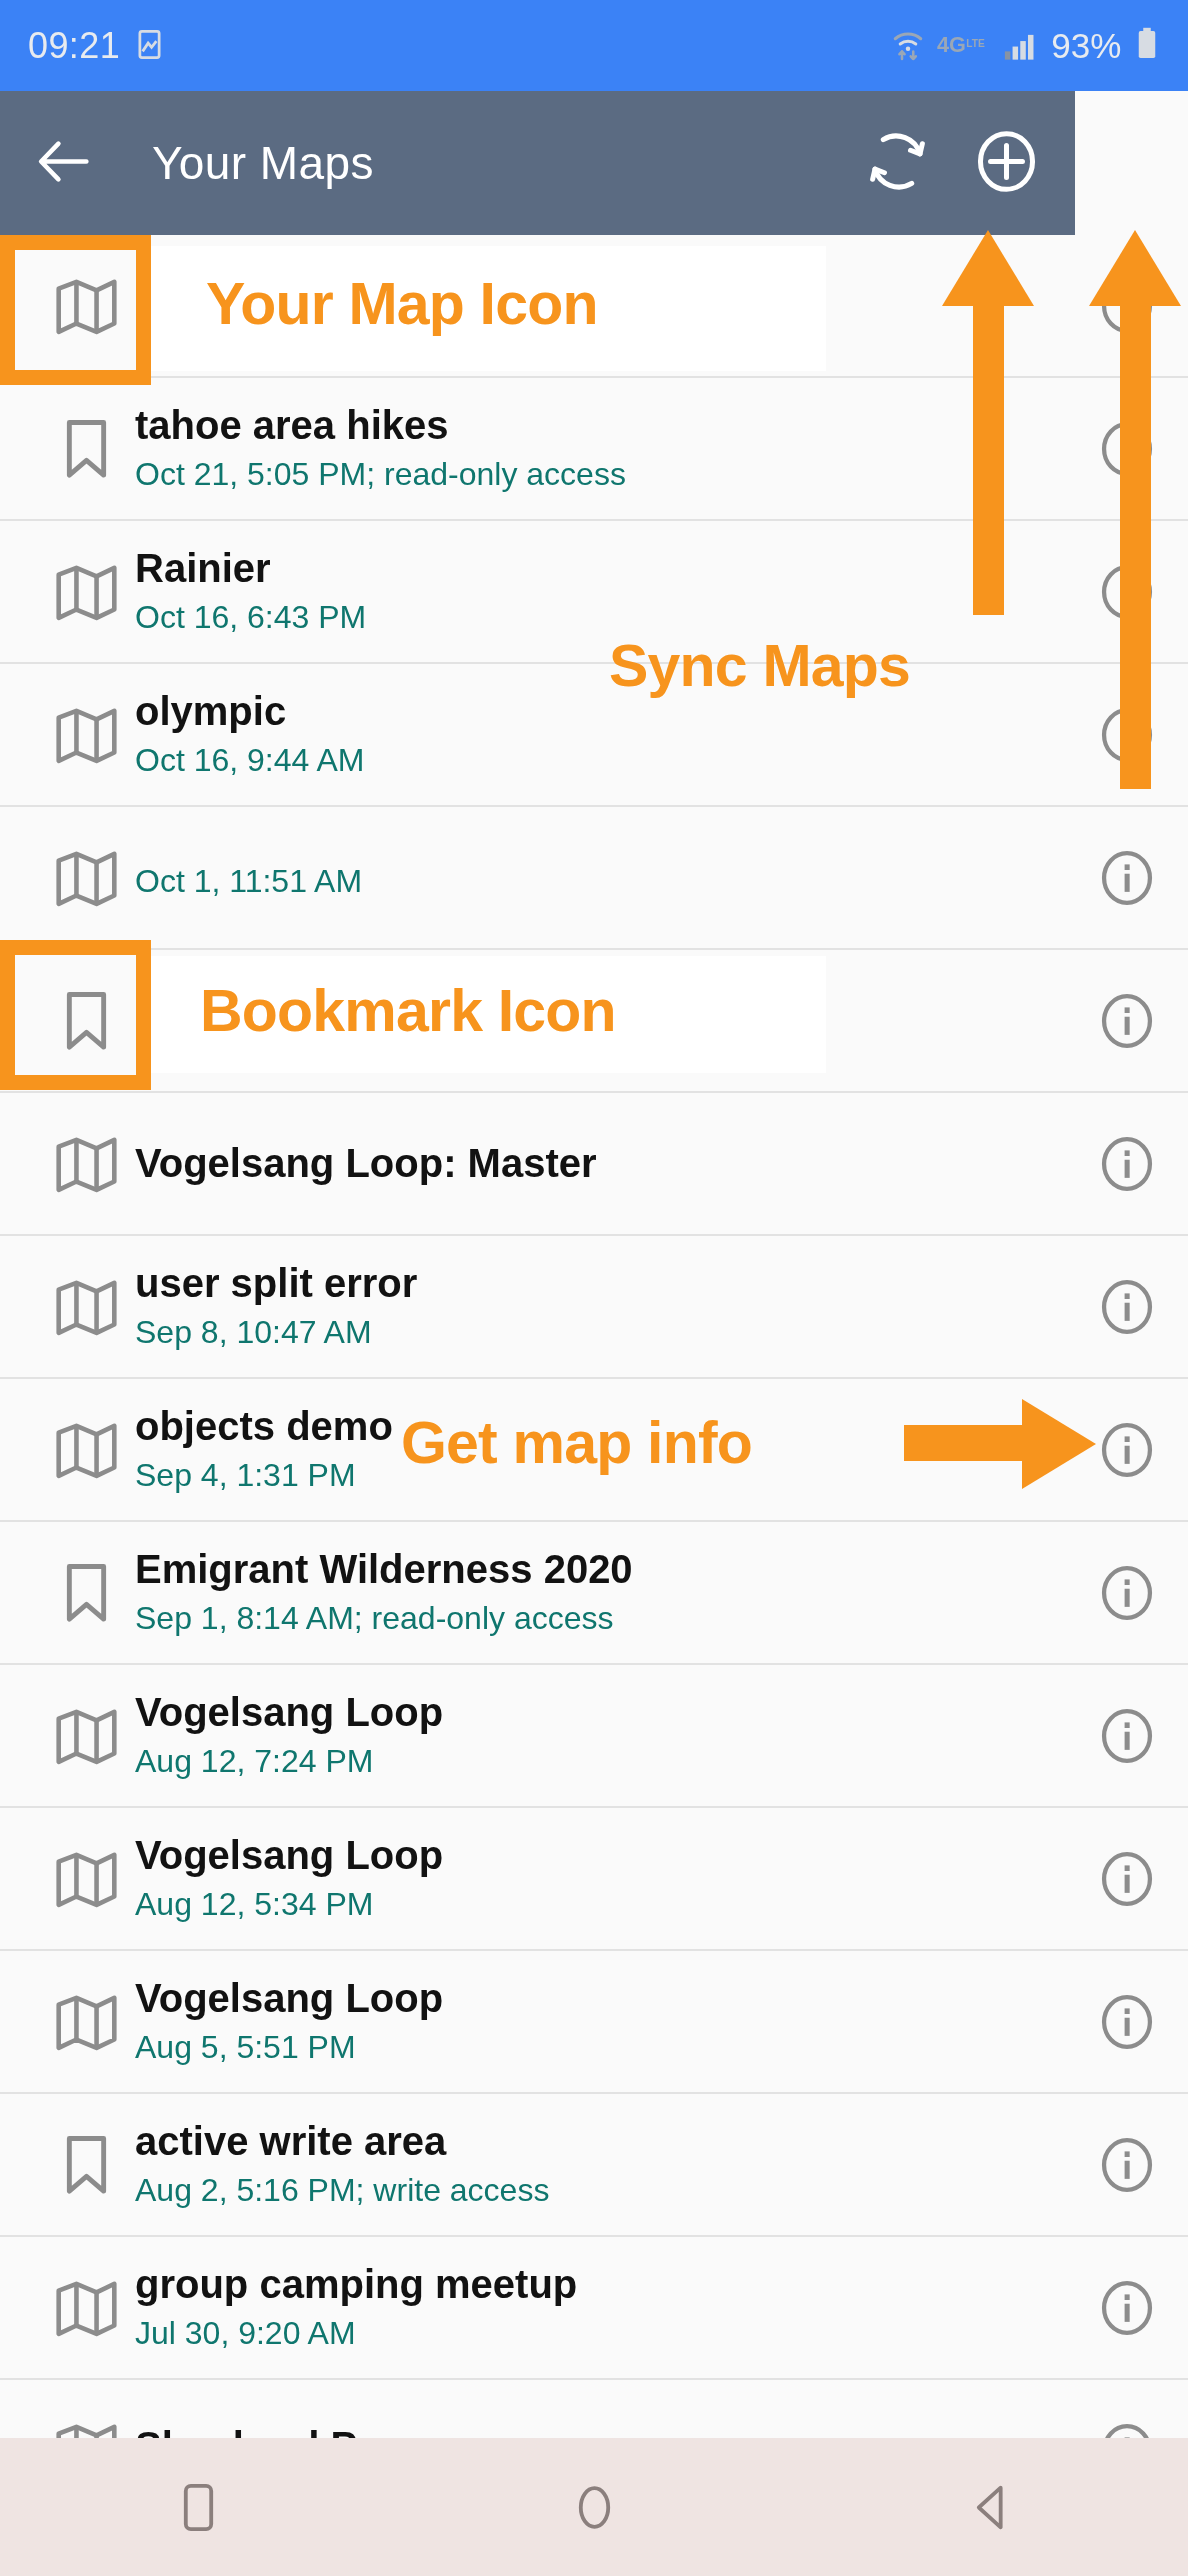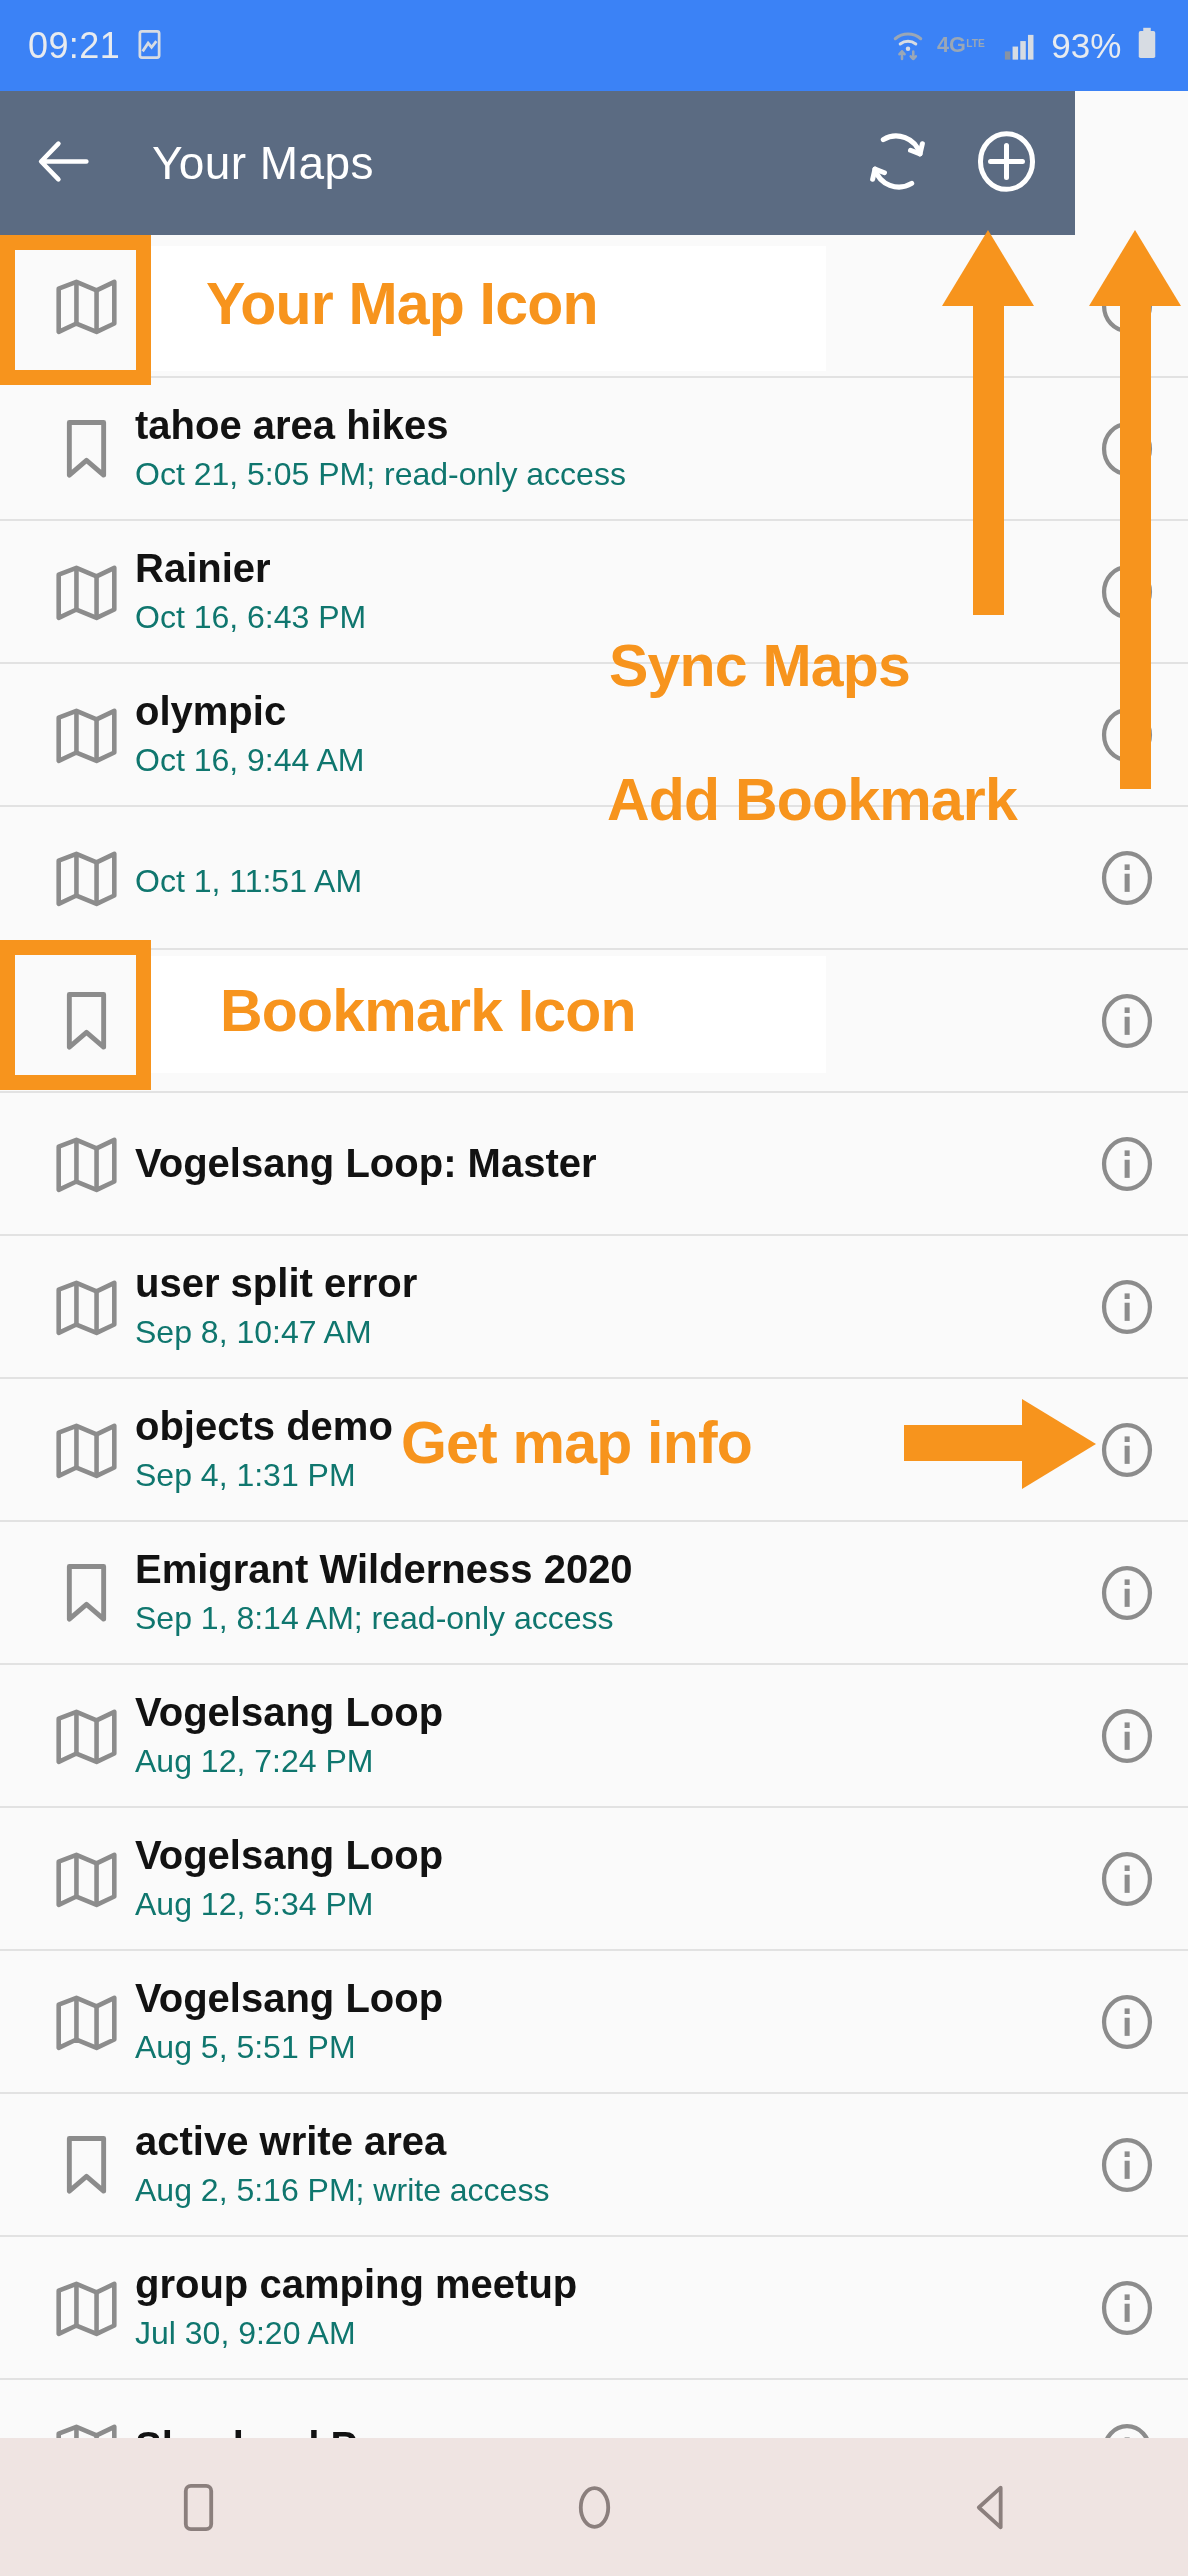--- a/index.html
+++ b/index.html
@@ -494,23 +494,22 @@
 
   <div class="ann-shaft" style="left:1120px; top:285px; width:31px; height:504px;"></div>
   <div class="ann-head-up" style="left:1089px; top:230px;"></div>
 
   <div class="ann-plate" style="left:151px; top:246px; width:675px; height:125px;"></div>
   <div class="ann-box" style="left:0px; top:235px; width:151px; height:150px;"></div>
   <div class="ann-label" style="left:206px; top:270px; font-size:59px;">Your Map Icon</div>
 
   <div class="ann-label" style="left:609px; top:632px; font-size:59px;">Sync Maps</div>
 
-  <div class="ann-label" style="left:607px; top:766px; font-size:59px;">Add Bookmark</div>
 
   <div class="ann-plate" style="left:151px; top:956px; width:675px; height:117px;"></div>
   <div class="ann-box" style="left:0px; top:940px; width:151px; height:150px;"></div>
-  <div class="ann-label" style="left:220px; top:977px; font-size:59px;">Bookmark Icon</div>
+  <div class="ann-label" style="left:200px; top:977px; font-size:59px;">Bookmark Icon</div>
 
   <div class="ann-label" style="left:401px; top:1409px; font-size:59px;">Get map info</div>
   <div class="ann-shaft" style="left:904px; top:1425px; width:121px; height:36px;"></div>
   <div class="ann-head-right" style="left:1022px; top:1399px;"></div>
 </div>
 
 
 </body></html>

